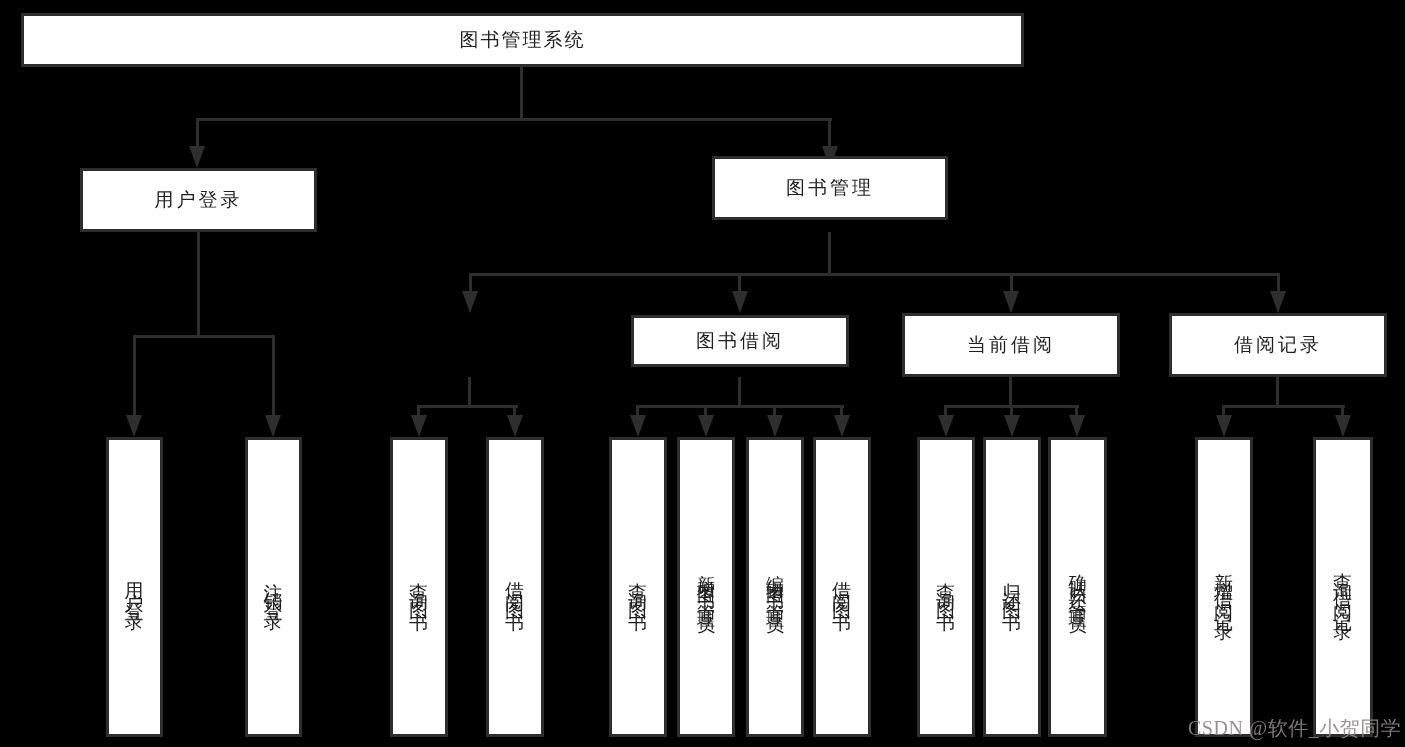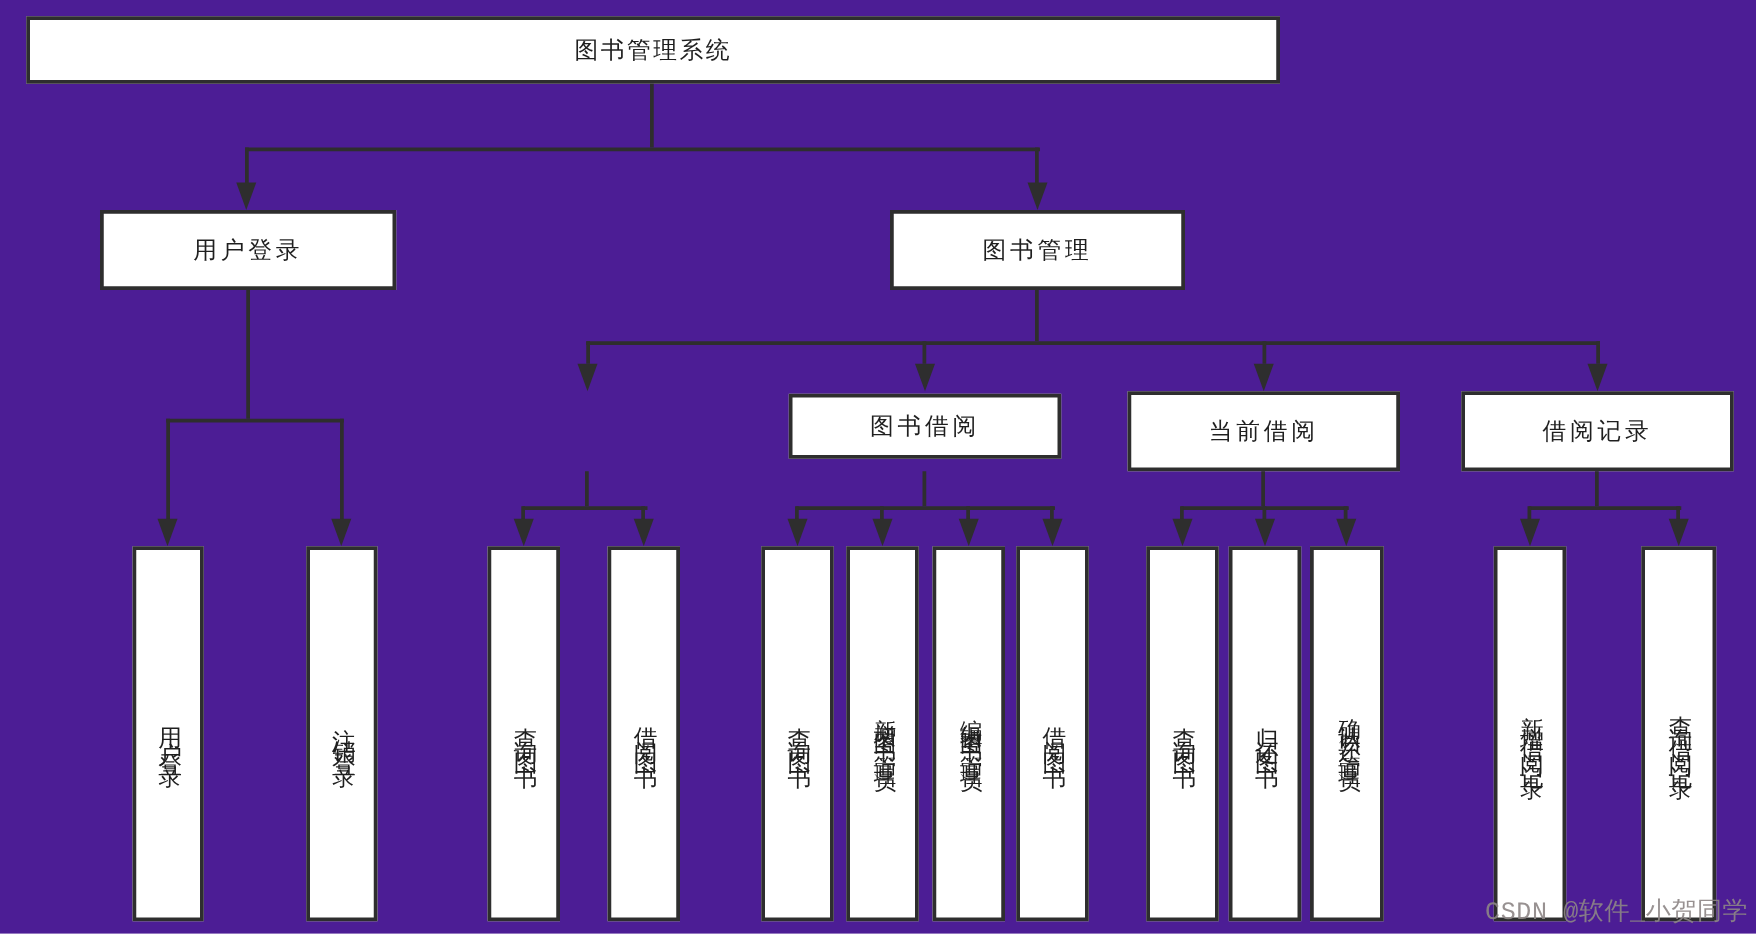--- a/index.html
+++ b/index.html
@@ -1,20 +1,20 @@
 <!DOCTYPE html>
 <html><head>
 <meta charset="utf-8">
 <style>
   html,body{margin:0;padding:0;background:#ffffff;}
   .canvas{
     position:relative;
     width:1405px;height:747px;
-    background:#4c1d95;
-    font-family:Liberation Mono, monospace;
+    background:#000000;
+    font-family:Liberation Serif, serif;
     overflow:hidden;
   }
   .box{
     position:absolute;
     box-sizing:border-box;
     background:#ffffff;
     border:3px solid #2e2e2e;
     display:flex;align-items:center;justify-content:center;
     font-size:19px;letter-spacing:3px;color:#1f1f1f;
     white-space:nowrap;
@@ -63,21 +63,21 @@
   <div class="box" style="left:21px;top:13px;width:1003px;height:54px;letter-spacing:2px;">图书管理系统</div>
 
   <div class="vl" style="left:520px;top:67px;height:51px;"></div>
   <div class="hl" style="left:196px;top:118px;width:636px;"></div>
   <div class="vl" style="left:196px;top:118px;height:30px;"></div>
   <div class="vl" style="left:828px;top:118px;height:30px;"></div>
   <div class="arrow" style="left:189px;top:146px;"></div>
   <div class="arrow" style="left:822px;top:146px;"></div>
 
   <div class="box" style="left:80px;top:168px;width:237px;height:64px;">用户登录</div>
-  <div class="box" style="left:712px;top:168px;width:236px;height:64px;">图书管理</div>
+  <div class="box" style="left:712px;top:156px;width:236px;height:64px;">图书管理</div>
 
   <div class="vl" style="left:197px;top:232px;height:103px;"></div>
   <div class="hl" style="left:133px;top:335px;width:142px;"></div>
   <div class="vl" style="left:133px;top:335px;height:82px;"></div>
   <div class="vl" style="left:272px;top:335px;height:82px;"></div>
   <div class="arrow" style="left:126px;top:415px;"></div>
   <div class="arrow" style="left:265px;top:415px;"></div>
 
   <div class="vl" style="left:828px;top:232px;height:41px;"></div>
   <div class="hl" style="left:469px;top:273px;width:811px;"></div>

